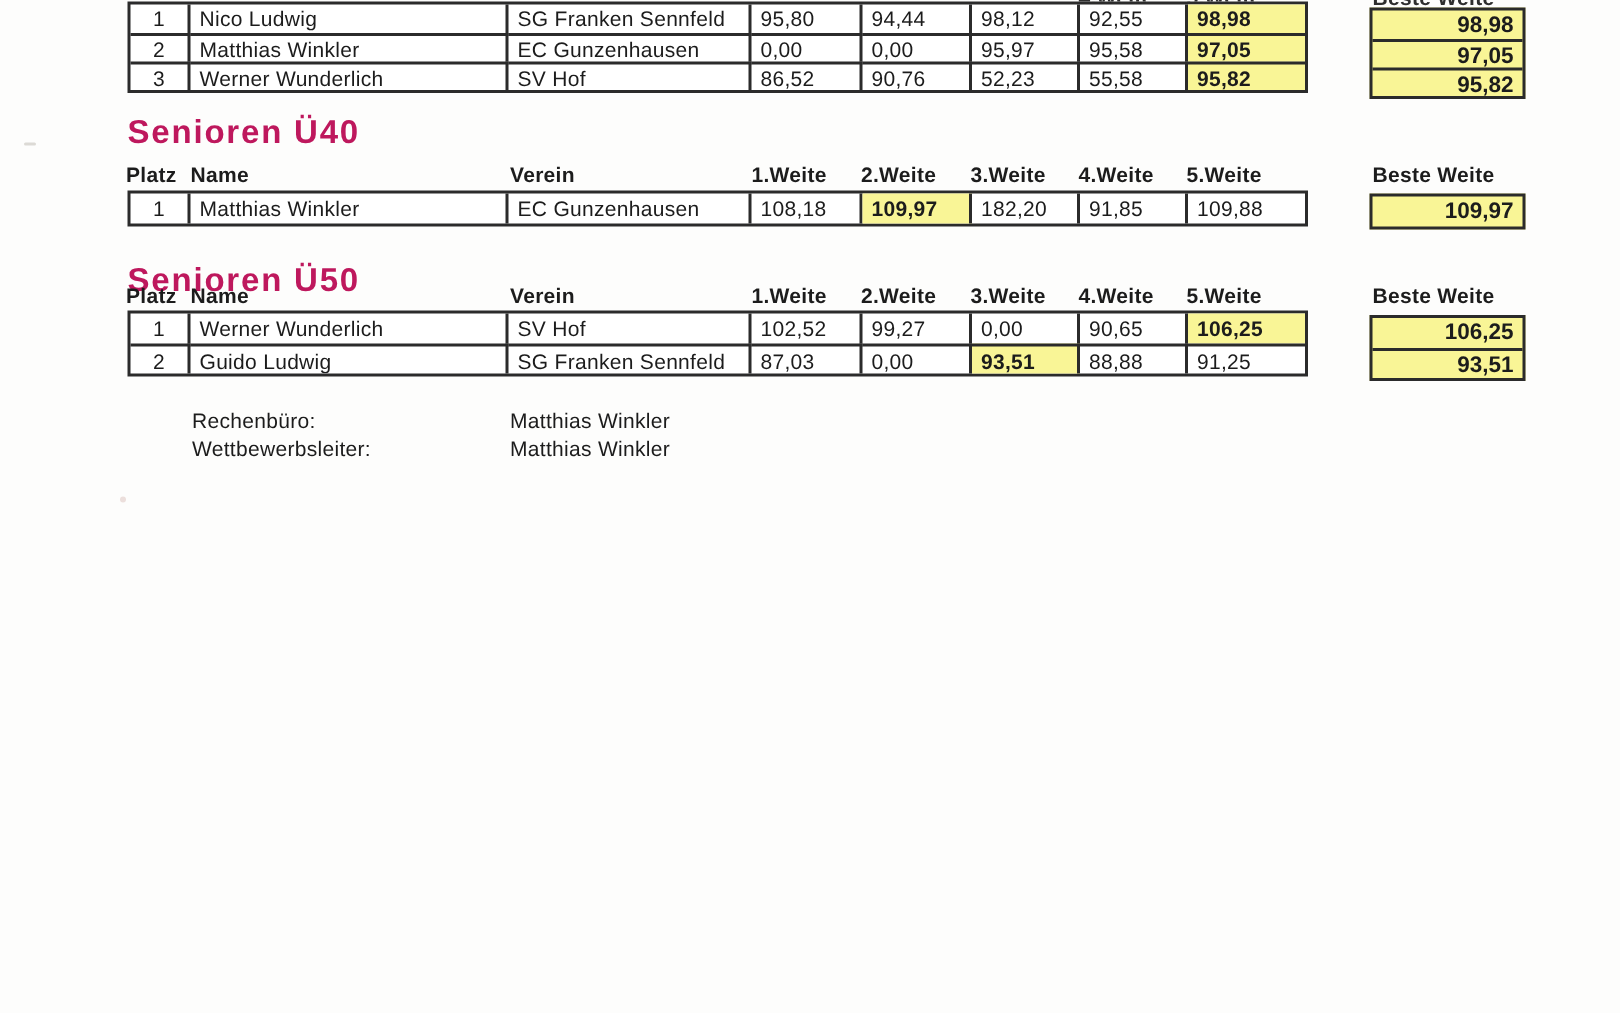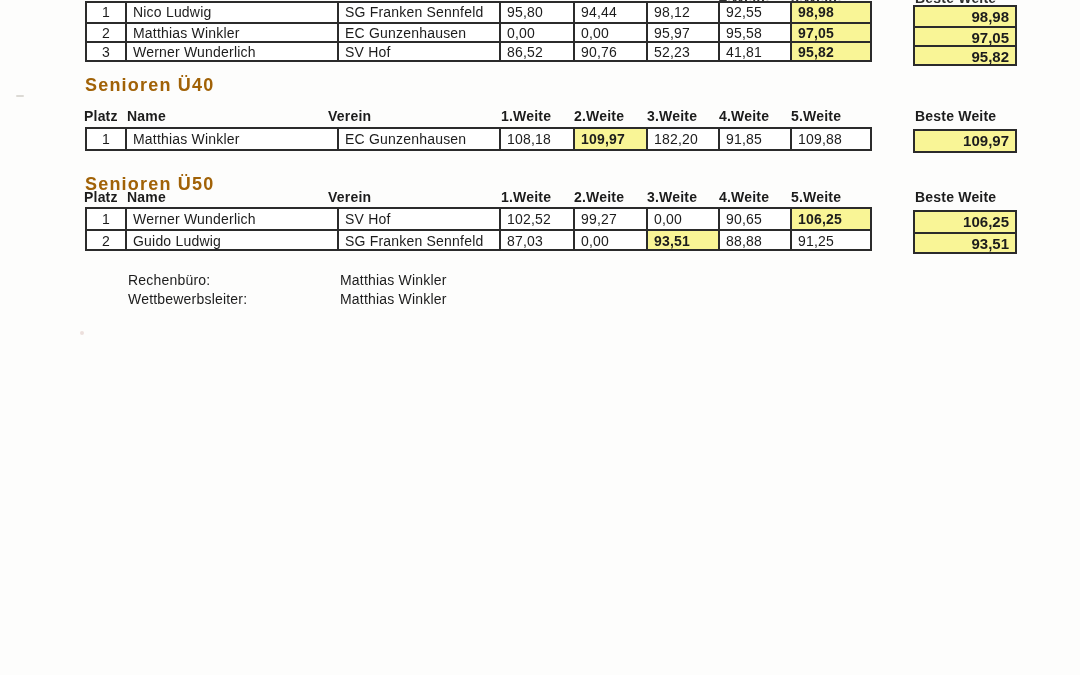--- a/index.html
+++ b/index.html
@@ -43,34 +43,34 @@
           font-size:15px;white-space:nowrap}
   .bb .bc + .bc{border-top:2px solid var(--bd)}
   .b0{left:913px;top:5px}
   .b0 .bc{height:19px;line-height:19px}
   .b1{left:913px;top:129px}
   .b1 .bc{height:20px;line-height:20px}
   .b2{left:913px;top:210px}
   .b2 .bc{height:20px;line-height:20px}
 
   
-  .title{position:absolute;left:85px;font-weight:700;font-size:18px;
-         letter-spacing:1.2px;color:#a16207}
+  .title{position:absolute;left:85px;font-weight:700;font-size:22px;
+         letter-spacing:1.2px;color:#be185d}
   .ttl1{top:75px}
   .ttl2{top:174px}
 
   
   .hdr-row{position:absolute;left:0;width:896px;height:16px}
   .hr1{top:108px}
   .hr2{top:189px}
   .hdr-row span{position:absolute;font-weight:700;font-size:14px;
                 letter-spacing:.2px;line-height:16px;white-space:nowrap}
   .h-platz{left:84px}
   .h-name{left:127px}
-  .h-verein{left:328px}
+  .h-verein{left:340px}
   .h-w1{left:501px}
   .h-w2{left:574px}
   .h-w3{left:647px}
   .h-w4{left:719px}
   .h-w5{left:791px}
   .h-beste{left:915px}
 
   
   .officials{position:absolute;left:128px;top:271px;font-size:14px;letter-spacing:.2px}
   .off-line{height:19.4px;line-height:19.4px;white-space:nowrap}
@@ -110,21 +110,21 @@
     <div class="c num">95,97</div>
     <div class="c num">95,58</div>
     <div class="c num hl">97,05</div>
 
     <div class="c ctr">3</div>
     <div class="c">Werner Wunderlich</div>
     <div class="c">SV Hof</div>
     <div class="c num">86,52</div>
     <div class="c num">90,76</div>
     <div class="c num">52,23</div>
-    <div class="c num">41,81</div>
+    <div class="c num">55,58</div>
     <div class="c num hl">95,82</div>
   </div>
 
   <div class="bb b0">
     <div class="bc">98,98</div>
     <div class="bc">97,05</div>
     <div class="bc">95,82</div>
   </div>
 
   <div class="title ttl1">Senioren Ü40</div>

